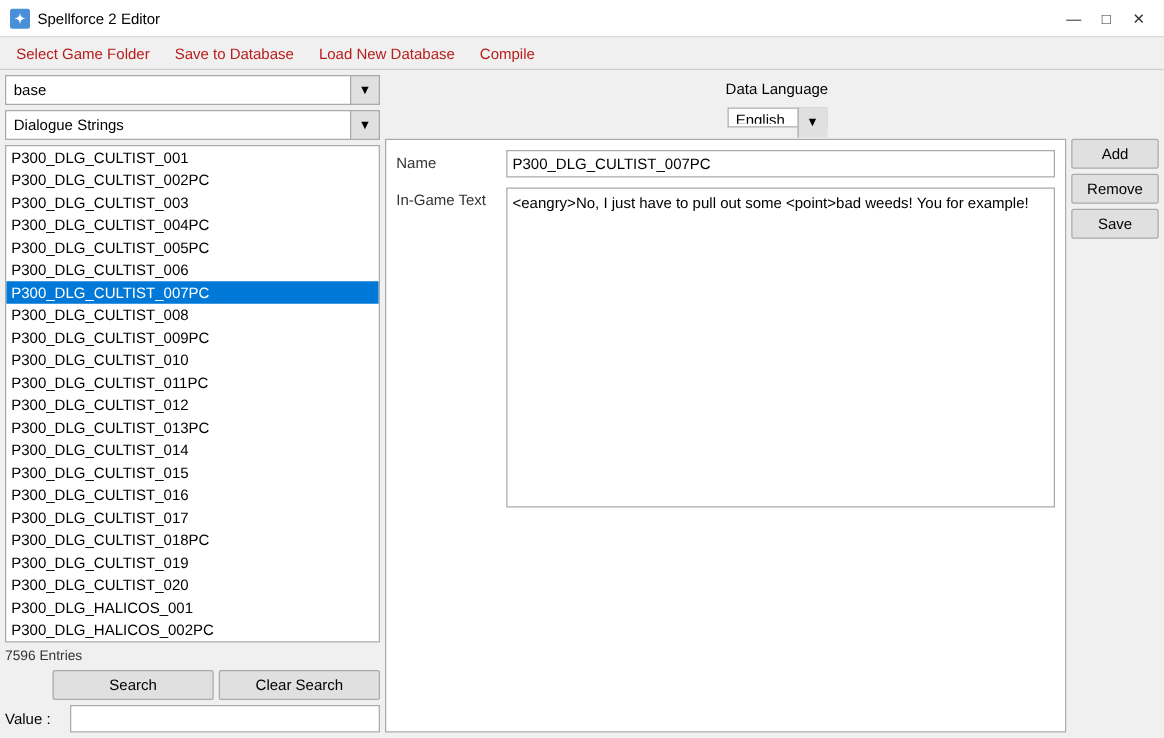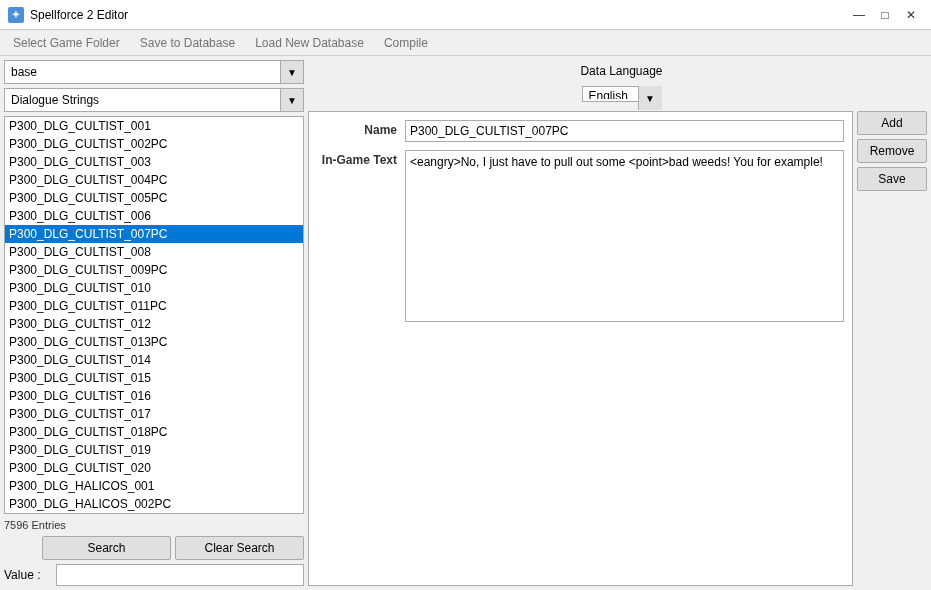--- a/index.html
+++ b/index.html
@@ -64,21 +64,21 @@
       display: flex;
       align-items: center;
       padding: 2px 4px;
       height: 26px;
       gap: 2px;
     }
     .menu-item {
       padding: 2px 8px;
       cursor: pointer;
       font-size: 12px;
-      color: #737373;
+      color: #b91c1c;
       border: 1px solid transparent;
       border-radius: 2px;
     }
 
     .main-content {
       display: flex;
       height: calc(590px - 30px - 26px);
       background: #f0f0f0;
       padding: 4px;
       gap: 4px;
@@ -239,38 +239,37 @@
 
     .field-row {
       display: flex;
       align-items: flex-start;
       gap: 8px;
     }
     .field-label {
       font-size: 12px;
       color: #333;
       min-width: 80px;
-      text-align: right;
+      text-align: left;
       padding-top: 3px;
-      font-weight: bold;
     }
     .field-input {
       flex: 1;
       height: 22px;
       border: 1px solid #aaa;
       padding: 2px 4px;
       font-size: 12px;
     }
     .field-textarea {
       flex: 1;
       border: 1px solid #aaa;
       padding: 4px;
       font-size: 12px;
       resize: none;
-      height: 172px;
+      height: 256px;
       font-family: inherit;
     }
 
     .right-buttons {
       display: flex;
       flex-direction: column;
       gap: 4px;
       width: 70px;
       margin-top: 0;
     }

